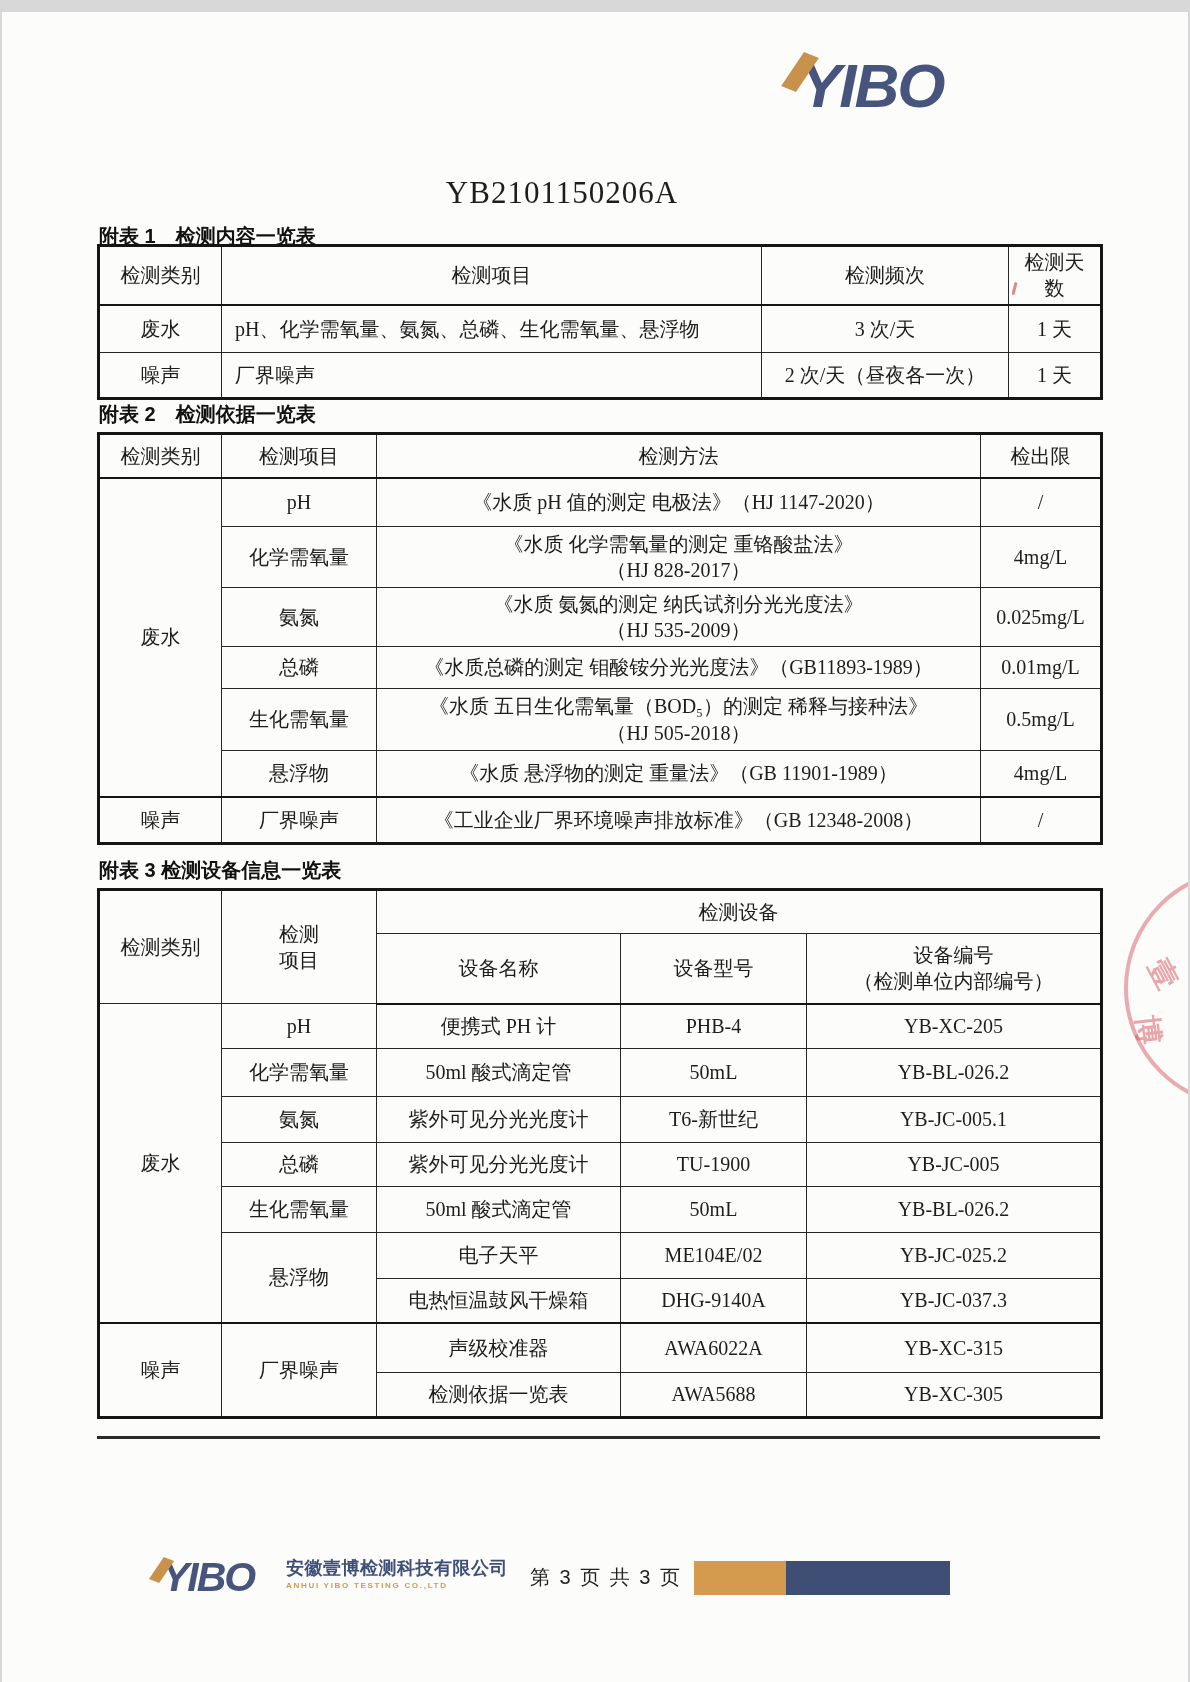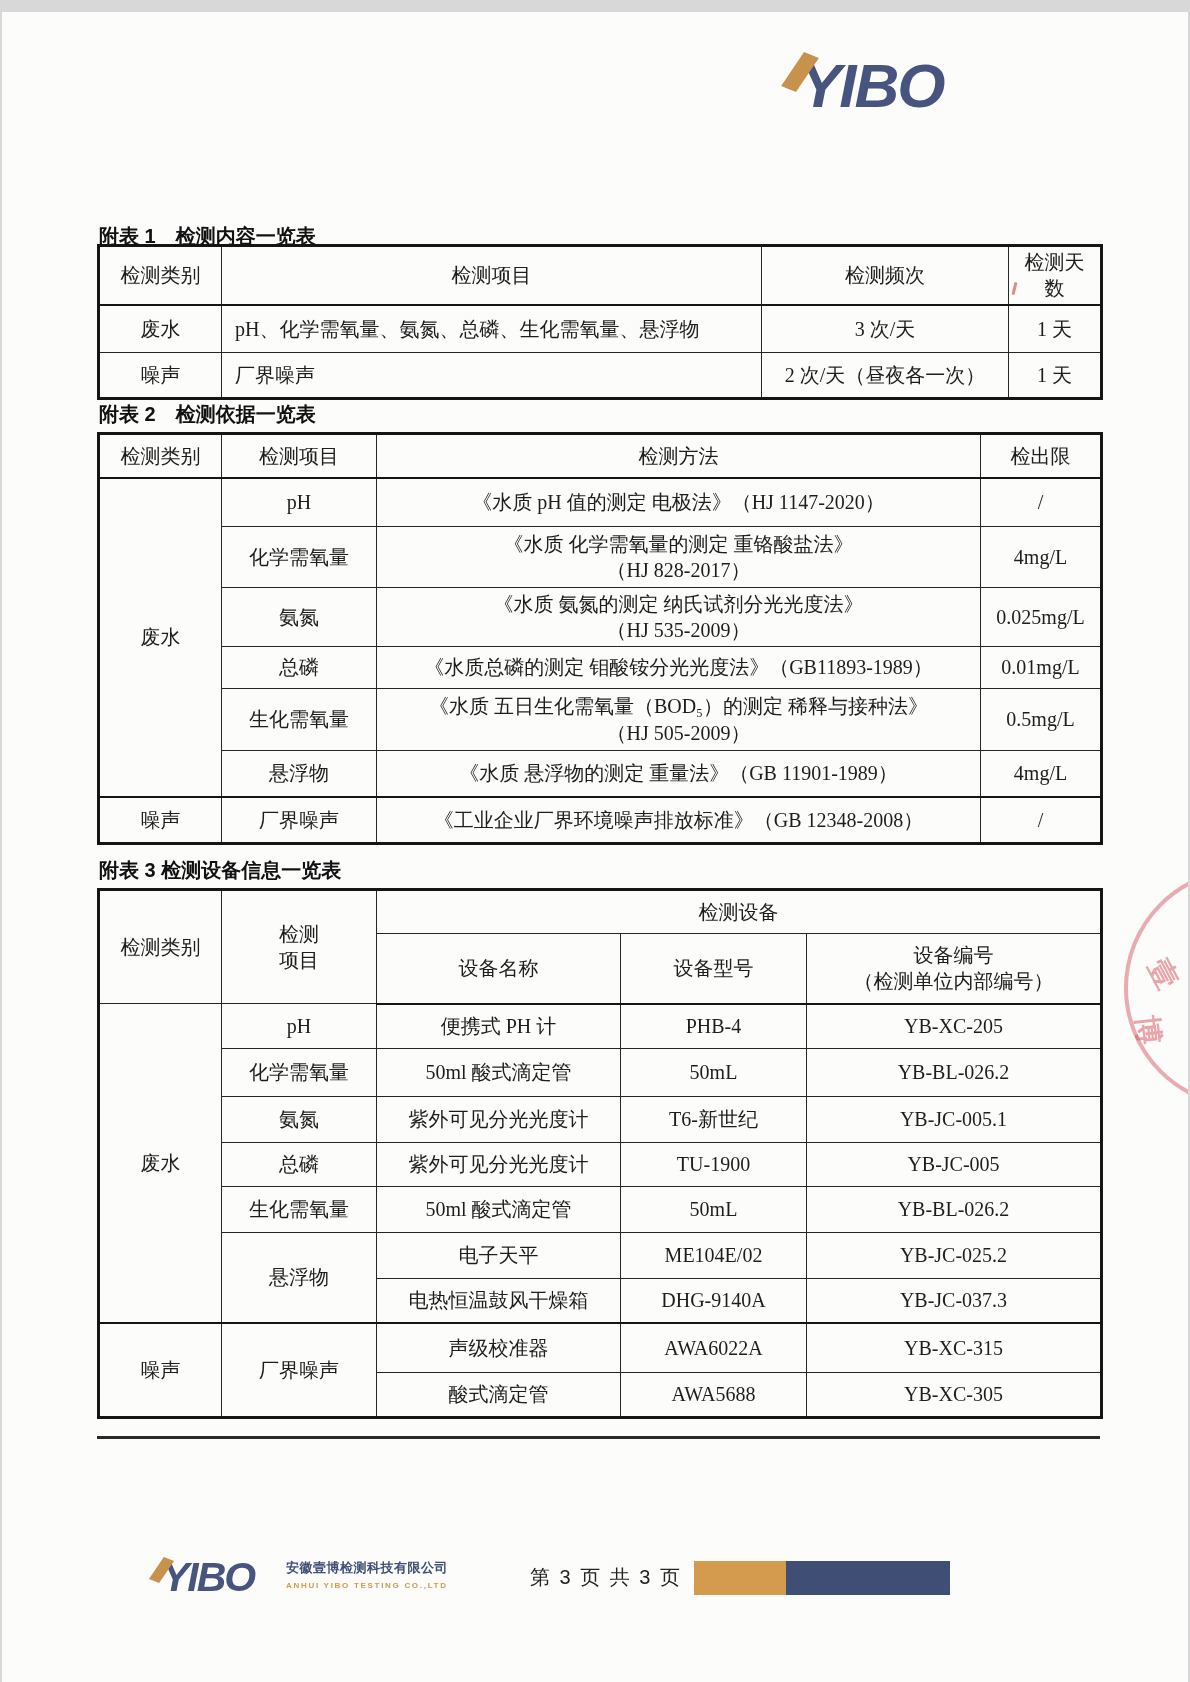--- a/index.html
+++ b/index.html
@@ -47,40 +47,41 @@
   .sg1{left:1146px;top:942px;transform:rotate(62deg);}
   .sg2{left:1131px;top:998px;transform:rotate(84deg);}
   .red-tick{position:absolute;left:1011px;top:270px;width:3px;height:13px;
             background:rgba(205,60,60,.6);transform:rotate(14deg);border-radius:2px;}
 
   
   .footer-logo{position:absolute;left:160px;top:1546px;width:130px;height:40px;}
   .footer-logo .logo-text{font-size:41px;line-height:38px;}
   .footer-logo .logo-accent{left:-6px;top:-1px;width:11px;height:26px;}
   .company{position:absolute;left:284px;top:1545px;width:240px;}
-  .company-cn{font-family:"Liberation Sans",sans-serif;font-weight:700;font-size:13px;
+  .company-cn{font-family:"Liberation Sans",sans-serif;font-weight:700;font-size:18px;
               color:#3e4f79;line-height:22px;letter-spacing:.5px;white-space:nowrap;}
   .company-en{font-family:"Liberation Sans",sans-serif;font-weight:700;font-size:8px;
               color:#cf9a4e;letter-spacing:1.7px;margin-top:2px;white-space:nowrap;}
   .page-info{position:absolute;left:528px;top:1552px;font-size:20px;letter-spacing:2px;
              font-family:"Liberation Sans",sans-serif;color:#222;}
   .footer-bar{position:absolute;left:692px;top:1549px;width:256px;height:34px;display:flex;}
   .bar-orange{width:92px;height:100%;}
   .bar-blue{flex:1;height:100%;}
 </style>
 </head>
 <body>
 
 <div class="page">
 
   <div class="header-logo">
     <span class="logo-accent"></span>
     <span class="logo-text">YIBO</span>
   </div>
 
+  <div class="report-no">YB2101150206A</div>
 
   <div class="caption cap1">附表 1　检测内容一览表</div>
   <table class="tbl t1">
     <colgroup>
         <col style="width:123px">
         <col style="width:540px">
         <col style="width:247px">
         <col style="width:93px">
       </colgroup>
     <tbody>
@@ -139,21 +140,21 @@
       <td>0.025mg/L</td>
     </tr>
     <tr style="height:42px">
       <td>总磷</td>
       <td>《水质总磷的测定 钼酸铵分光光度法》（GB11893-1989）</td>
       <td>0.01mg/L</td>
     </tr>
     <tr style="height:62px">
       <td>生化需氧量</td>
       <td>《水质 五日生化需氧量（BOD₅）的测定 稀释与接种法》
-（HJ 505-2009）</td>
+（HJ 505-2018）</td>
       <td>0.5mg/L</td>
     </tr>
     <tr style="height:46px">
       <td>悬浮物</td>
       <td>《水质 悬浮物的测定 重量法》（GB 11901-1989）</td>
       <td>4mg/L</td>
     </tr>
     <tr class="group-sep" style="height:47px">
       <td>噪声</td>
       <td>厂界噪声</td>
@@ -228,21 +229,21 @@
       <td>YB-JC-037.3</td>
     </tr>
     <tr class="group-sep" style="height:50px">
       <td rowspan="2">噪声</td>
       <td rowspan="2">厂界噪声</td>
       <td>声级校准器</td>
       <td>AWA6022A</td>
       <td>YB-XC-315</td>
     </tr>
     <tr style="height:45px">
-      <td>酸式滴定管</td>
+      <td>检测依据一览表</td>
       <td>AWA5688</td>
       <td>YB-XC-305</td>
     </tr>
   </tbody>
     </table>
 
   <div class="end-rule"></div>
 
   <div class="stamp-arc"></div>
   <div class="stamp-glyph sg1">壹</div>

